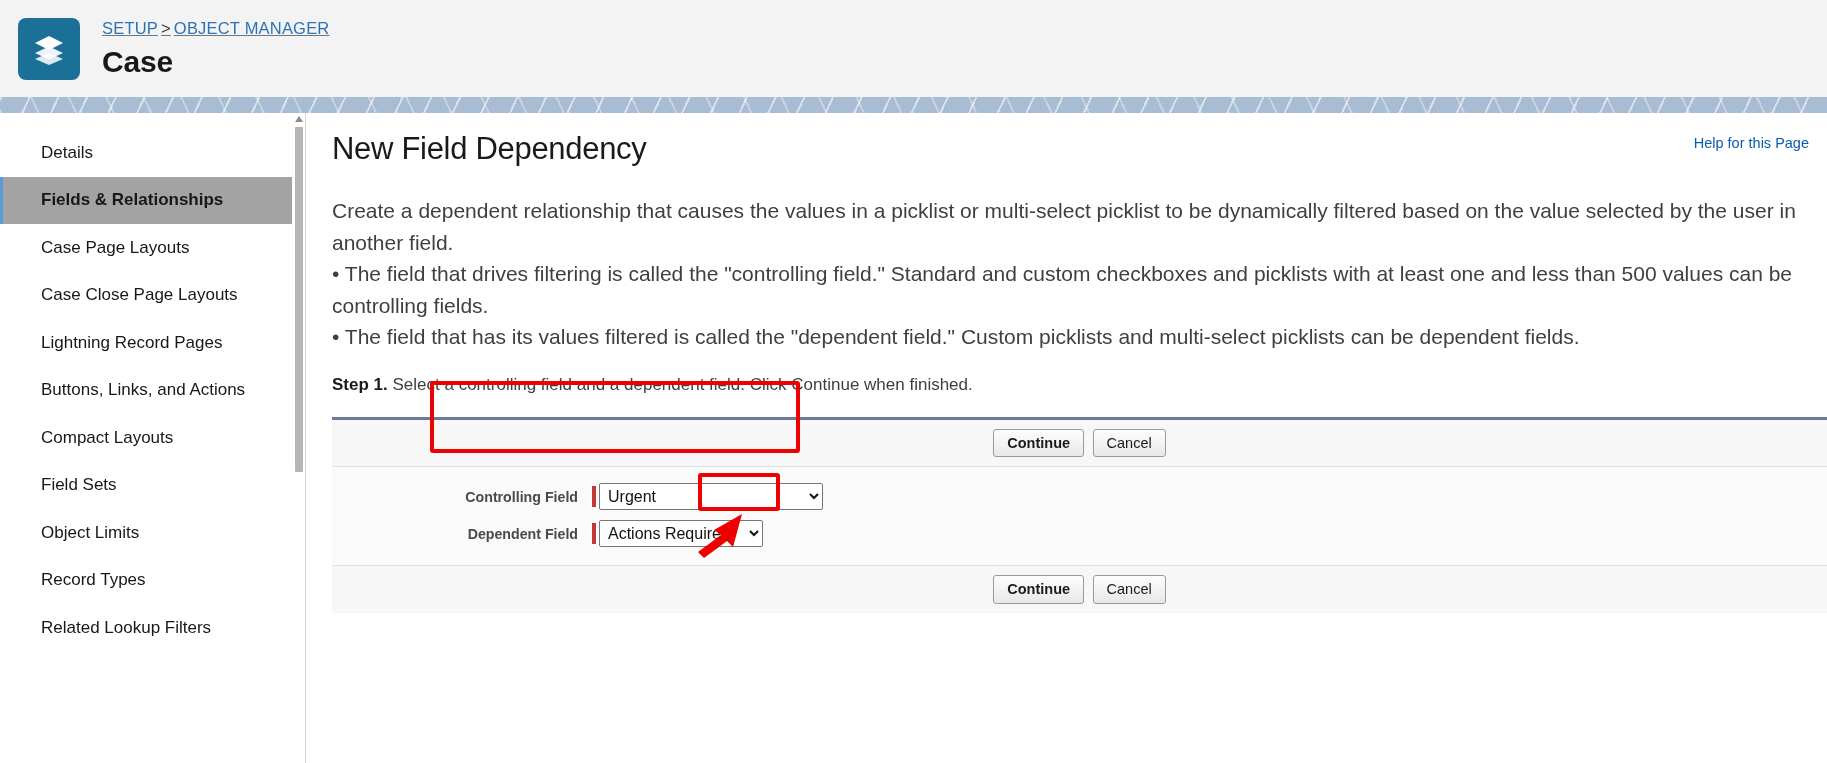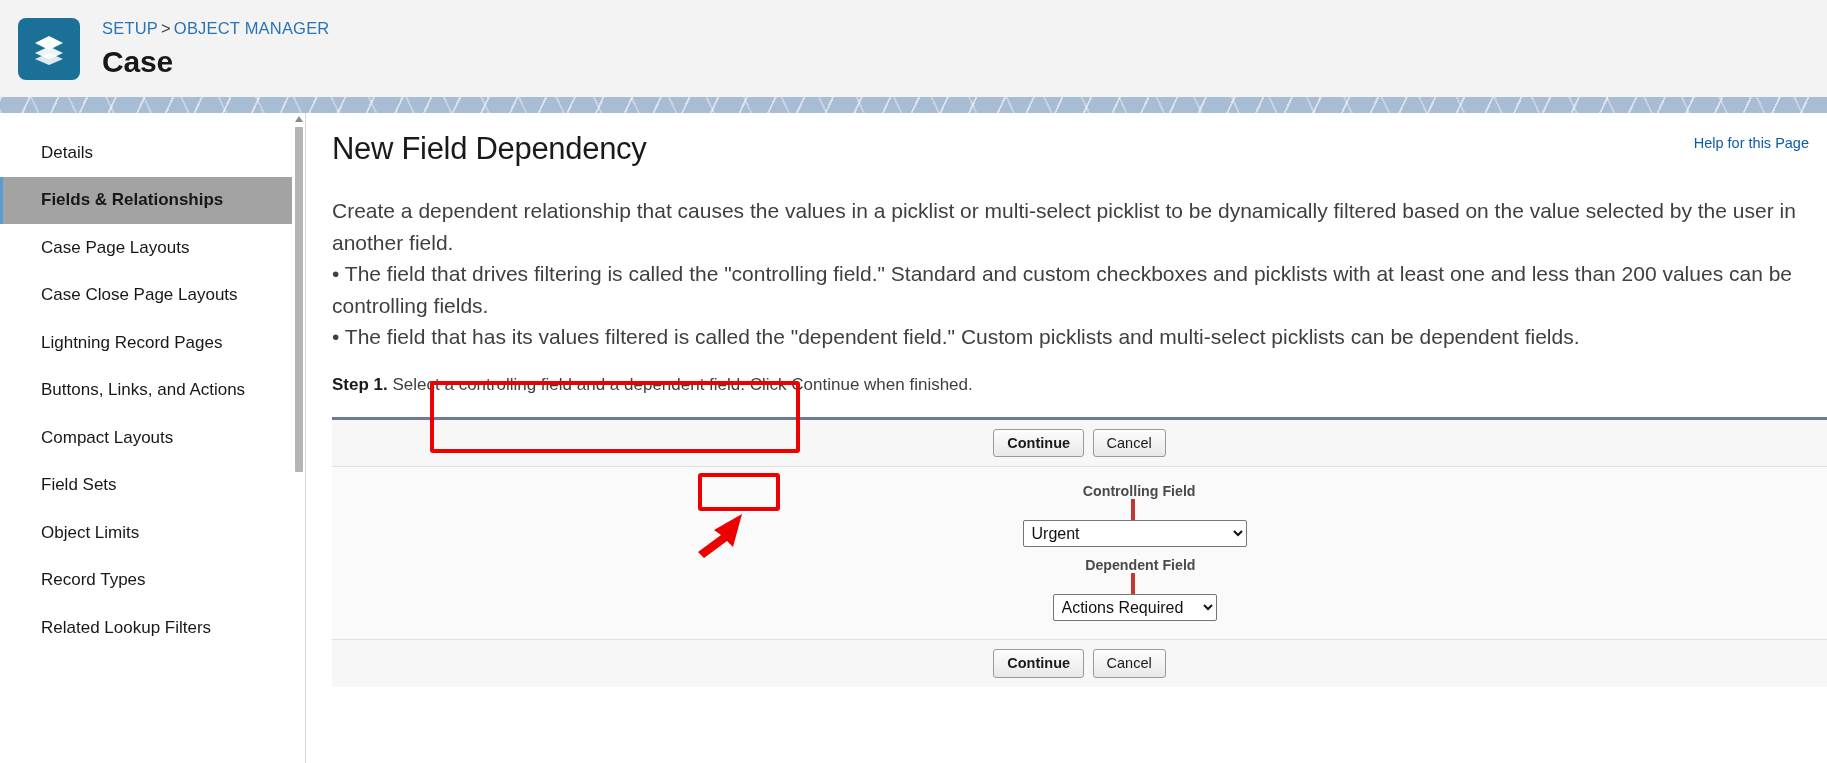--- a/index.html
+++ b/index.html
@@ -30,20 +30,21 @@
   }
   .obj-icon svg { display: block; }
   .header-text { margin-left: 22px; }
   .breadcrumb {
     font-size: 16.5px;
     letter-spacing: .2px;
     color: #6b7684;
     line-height: 1.1;
     margin-bottom: 9px;
     white-space: nowrap;
+    text-decoration: underline;
   }
   .breadcrumb a {
     color: #2a74b5;
     text-decoration: none;
   }
   .breadcrumb .sep { color: #3b3b3b; margin: 0 3px; }
   .page-title {
     font-size: 30px;
     font-weight: bold;
     color: #181818;
@@ -197,21 +198,20 @@
     background: #fafafa;
     padding: 16px 0 18px 0;
     position: relative;
     min-height: 92px;
   }
   .field-row {
     display: flex;
     align-items: center;
     margin-bottom: 10px;
     padding-left: 110px;
-    flex-direction: column;
   }
   .field-row:last-child { margin-bottom: 0; }
   .field-label {
     width: 150px;
     text-align: right;
     padding-right: 14px;
     font-size: 14.2px;
     font-weight: bold;
     color: #4a4a4a;
     flex: none;
@@ -319,21 +319,21 @@
     <div class="thumb"></div>
   </div>
 
   <main class="content">
 
     <a href="#" class="help-link">Help for this Page</a>
 
     <h1 class="section-title">New Field Dependency</h1>
 
     <p class="desc">Create a dependent relationship that causes the values in a picklist or multi-select picklist to be dynamically filtered based on the value selected by the user in another field.</p>
-    <p class="desc bullet-line">• The field that drives filtering is called the "controlling field." Standard and custom checkboxes and picklists with at least one and less than 200 values can be controlling fields.</p>
+    <p class="desc bullet-line">• The field that drives filtering is called the "controlling field." Standard and custom checkboxes and picklists with at least one and less than 500 values can be controlling fields.</p>
     <p class="desc bullet-line">• The field that has its values filtered is called the "dependent field." Custom picklists and multi-select picklists can be dependent fields.</p>
 
     <p class="step">
       <b>Step 1.</b>
       <span>Select a controlling field and a dependent field. Click Continue when finished.</span>
     </p>
 
     <section class="panel">
 
       <div class="btn-row">

